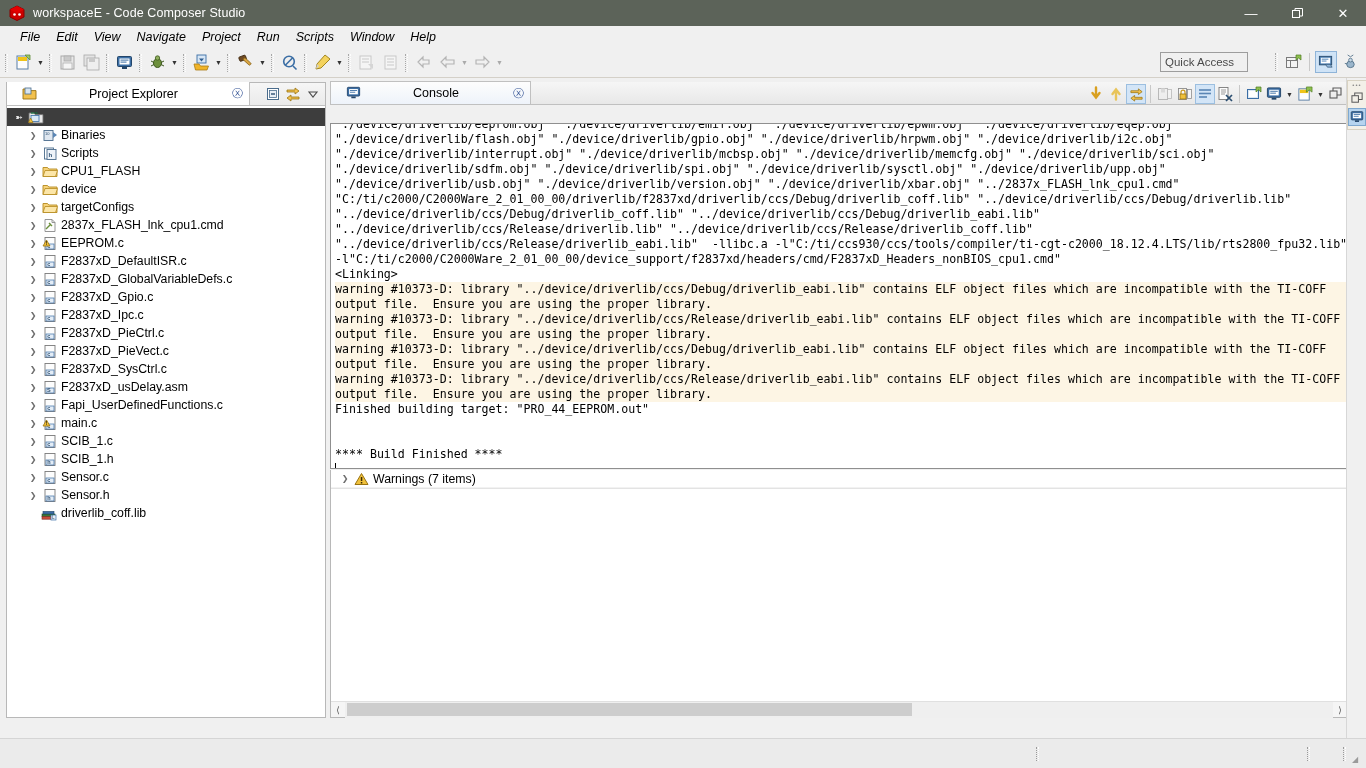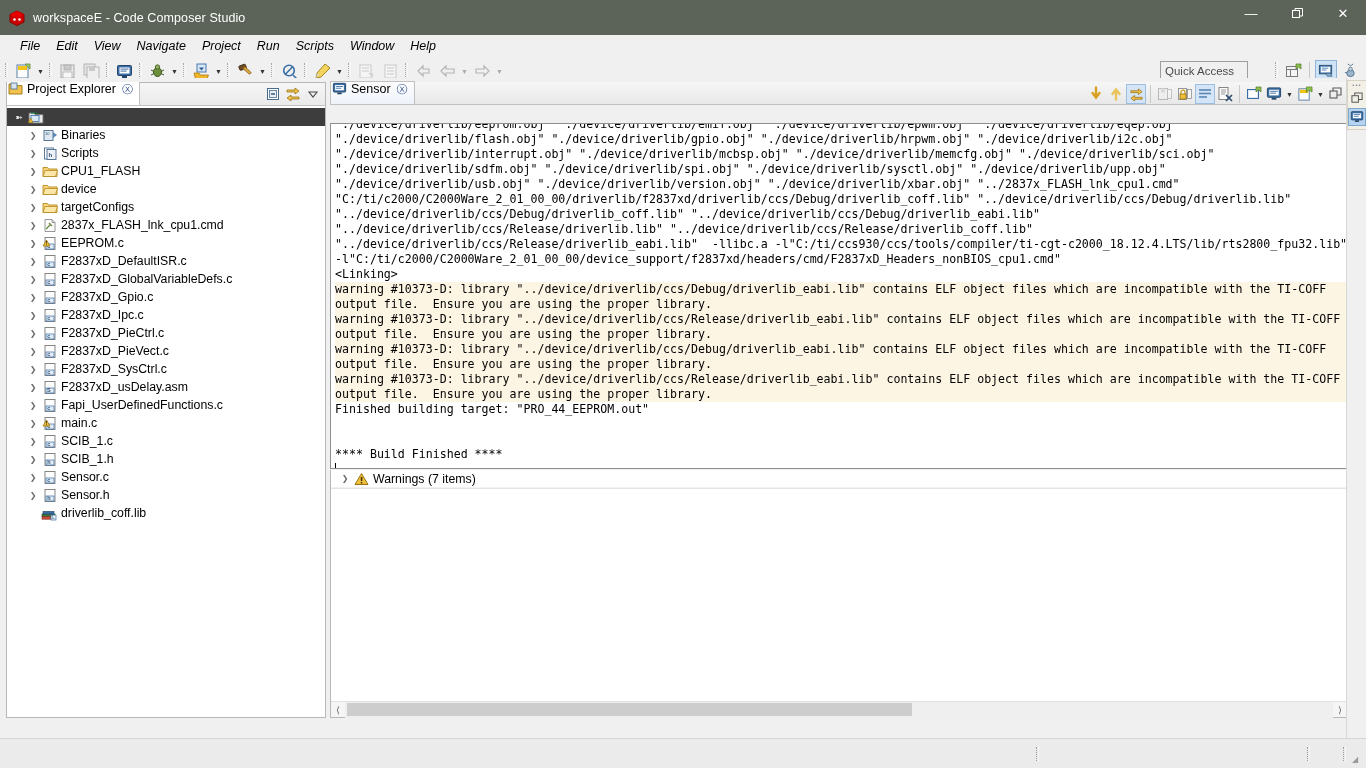--- a/index.html
+++ b/index.html
@@ -7,21 +7,21 @@
     margin: 0; padding: 0;
     width: 1366px; height: 768px;
     overflow: hidden;
     font-family: "Liberation Sans", sans-serif;
     font-size: 12px;
     background: #f0f0f0;
   }
 
   
   #titlebar {
-    height: 35px;
+    height: 26px;
     background: #5c6359;
     display: flex;
     align-items: center;
     color: #ffffff;
     font-size: 12.5px;
     position: relative;
   }
   #titlebar .app-icon {
     width: 22px; height: 18px;
     margin: 0 5px 0 6px;
@@ -116,26 +116,27 @@
   }
   .view-tabs {
     height: 23px;
     background: linear-gradient(to bottom, #f6f6f6, #eaeaea);
     display: flex; align-items: flex-end;
     position: relative;
     border-bottom: 1px solid #c0c0c0;
   }
   .view-tab {
     height: 23px;
-    display: flex; 
-    padding: 0 6px 0 1px;
+    display: flex; align-items: center;
+    padding: 0 6px 0 15px;
     background: #ffffff;
     font-size: 12.5px;
     color: #000;
     border-right: 1px solid #c0c0c0;
+    gap: 48px;
   }
   .view-tab .tab-icon { margin-right: 4px; display: flex; }
   .view-tab .close-x {
     margin-left: 6px; color: #3b5998; font-size: 11px;
     font-family: "Liberation Sans", sans-serif;
   }
   .view-toolbar {
     position: absolute; right: 2px; top: 1px;
     display: flex; align-items: center;
   }
@@ -798,21 +799,21 @@
       <div class="view-tab">
         <span class="tab-icon">
           <svg width="15" height="14" viewBox="0 0 17 16">
             <rect x="1.5" y="1.5" width="14" height="10" rx="1" fill="#3b6ea5" stroke="#234569" stroke-width="1"></rect>
             <rect x="3.5" y="3.5" width="10" height="6" fill="#ffffff"></rect>
             <rect x="4.5" y="4.6" width="8" height="1" fill="#3b6ea5"></rect>
             <rect x="4.5" y="6.6" width="6" height="1" fill="#3b6ea5"></rect>
             <rect x="6" y="12" width="5" height="2" fill="#234569"></rect>
           </svg>
         </span>
-        <span>Sensor</span>
+        <span>Console</span>
         <span class="close-x">ⓧ</span>
       </div>
 
       <div class="view-toolbar">
         <div class="vt-btn">
           <svg width="16" height="16" viewBox="0 0 16 16">
             <path d="M8 1.5 L8 9 M4.5 7 L8 11.5 L11.5 7" fill="none" stroke="#d9a020" stroke-width="2.4" stroke-linecap="round"></path>
           </svg>
         </div>
         <div class="vt-btn">

